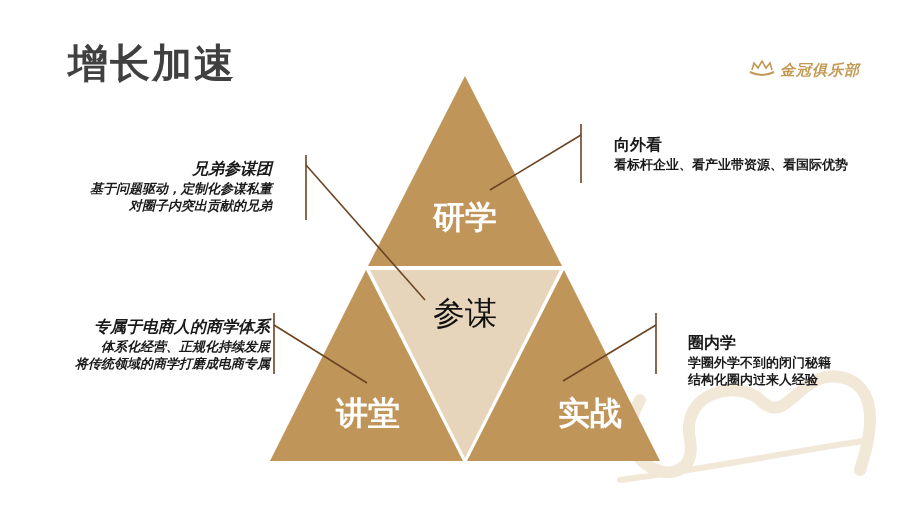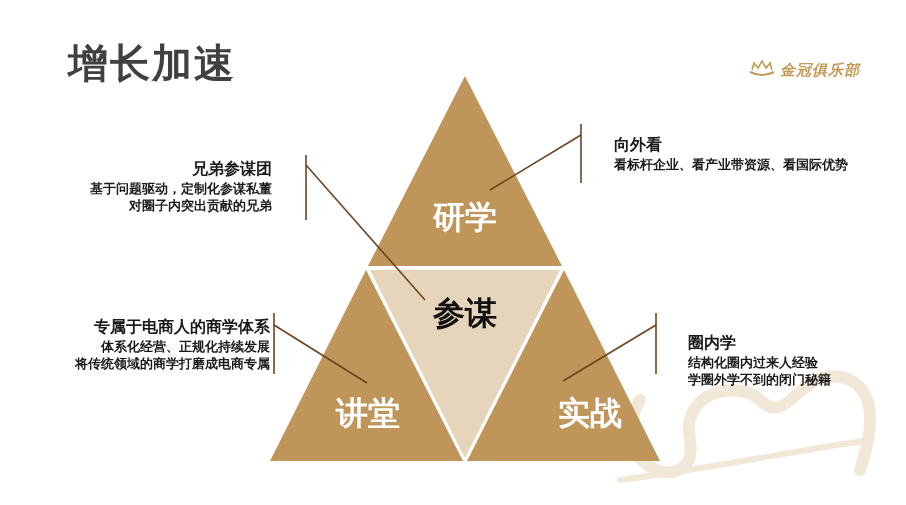--- a/index.html
+++ b/index.html
@@ -4,24 +4,24 @@
 <style>
   html, body { margin:0; padding:0; }
   body { width:906px; height:505px; background:#ffffff; position:relative; overflow:hidden;
          font-family:"DejaVu Serif","Liberation Serif",serif; color:#1a1a1a; }
   .abs { position:absolute; }
   .title { left:68px; top:36px; font-size:40px; font-weight:bold; letter-spacing:2px; color:#404040; }
   .logo { left:748px; top:22px; display:flex; align-items:center; gap:4px; color:#c4a066;margin-top:36px; }
   .logo .brand { font-family:"DejaVu Sans","Liberation Sans",sans-serif; font-size:15px; font-weight:bold; font-style:italic; color:#c39a55; letter-spacing:1px;}
   svg.diagram { position:absolute; left:0; top:0; }
   .tri-label { font-size:32px; font-weight:bold; color:#fff; text-align:center; width:120px;font-family:Liberation Serif, serif; }
-  .mid-label { font-size:32px; font-weight:bold; color:#111; text-align:center; width:120px; }
+  .mid-label { font-size:32px; font-weight:normal; color:#111; text-align:center; width:120px; }
   .callout { font-size:13px; line-height:17px; font-weight:bold; }
   .callout .head { font-size:16px; line-height:22px; }
-  .right { text-align:right; }
+  .right { text-align:right;font-style:italic; }
 </style>
 </head>
 <body>
 
 <svg class="diagram" width="906" height="505">
   <g fill="none" stroke="#efe3cf" stroke-width="12" stroke-linecap="round" opacity="0.8">
     <path d="M640 400 C 600 470, 700 500, 690 440 C 680 390, 740 380, 760 400 C 790 430, 800 360, 850 380 C 880 395, 870 440, 860 470"></path>
     <path d="M620 480 C 700 470, 800 450, 870 440" stroke-width="6"></path>
   </g>
 </svg>
@@ -81,15 +81,15 @@
 </div>
 
 <div class="abs callout right" style="left:0px; top:316px; width:270px;">
   <div class="head">专属于电商人的商学体系</div>
   <div>体系化经营、正规化持续发展</div>
   <div>将传统领域的商学打磨成电商专属</div>
 </div>
 
 <div class="abs callout" style="left:688px; top:332px; width:210px;">
   <div class="head">圈内学</div>
+  <div>学圈外学不到的闭门秘籍</div>
   <div>结构化圈内过来人经验</div>
-  <div>学圈外学不到的闭门秘籍</div>
 </div>
 
 </body></html>

